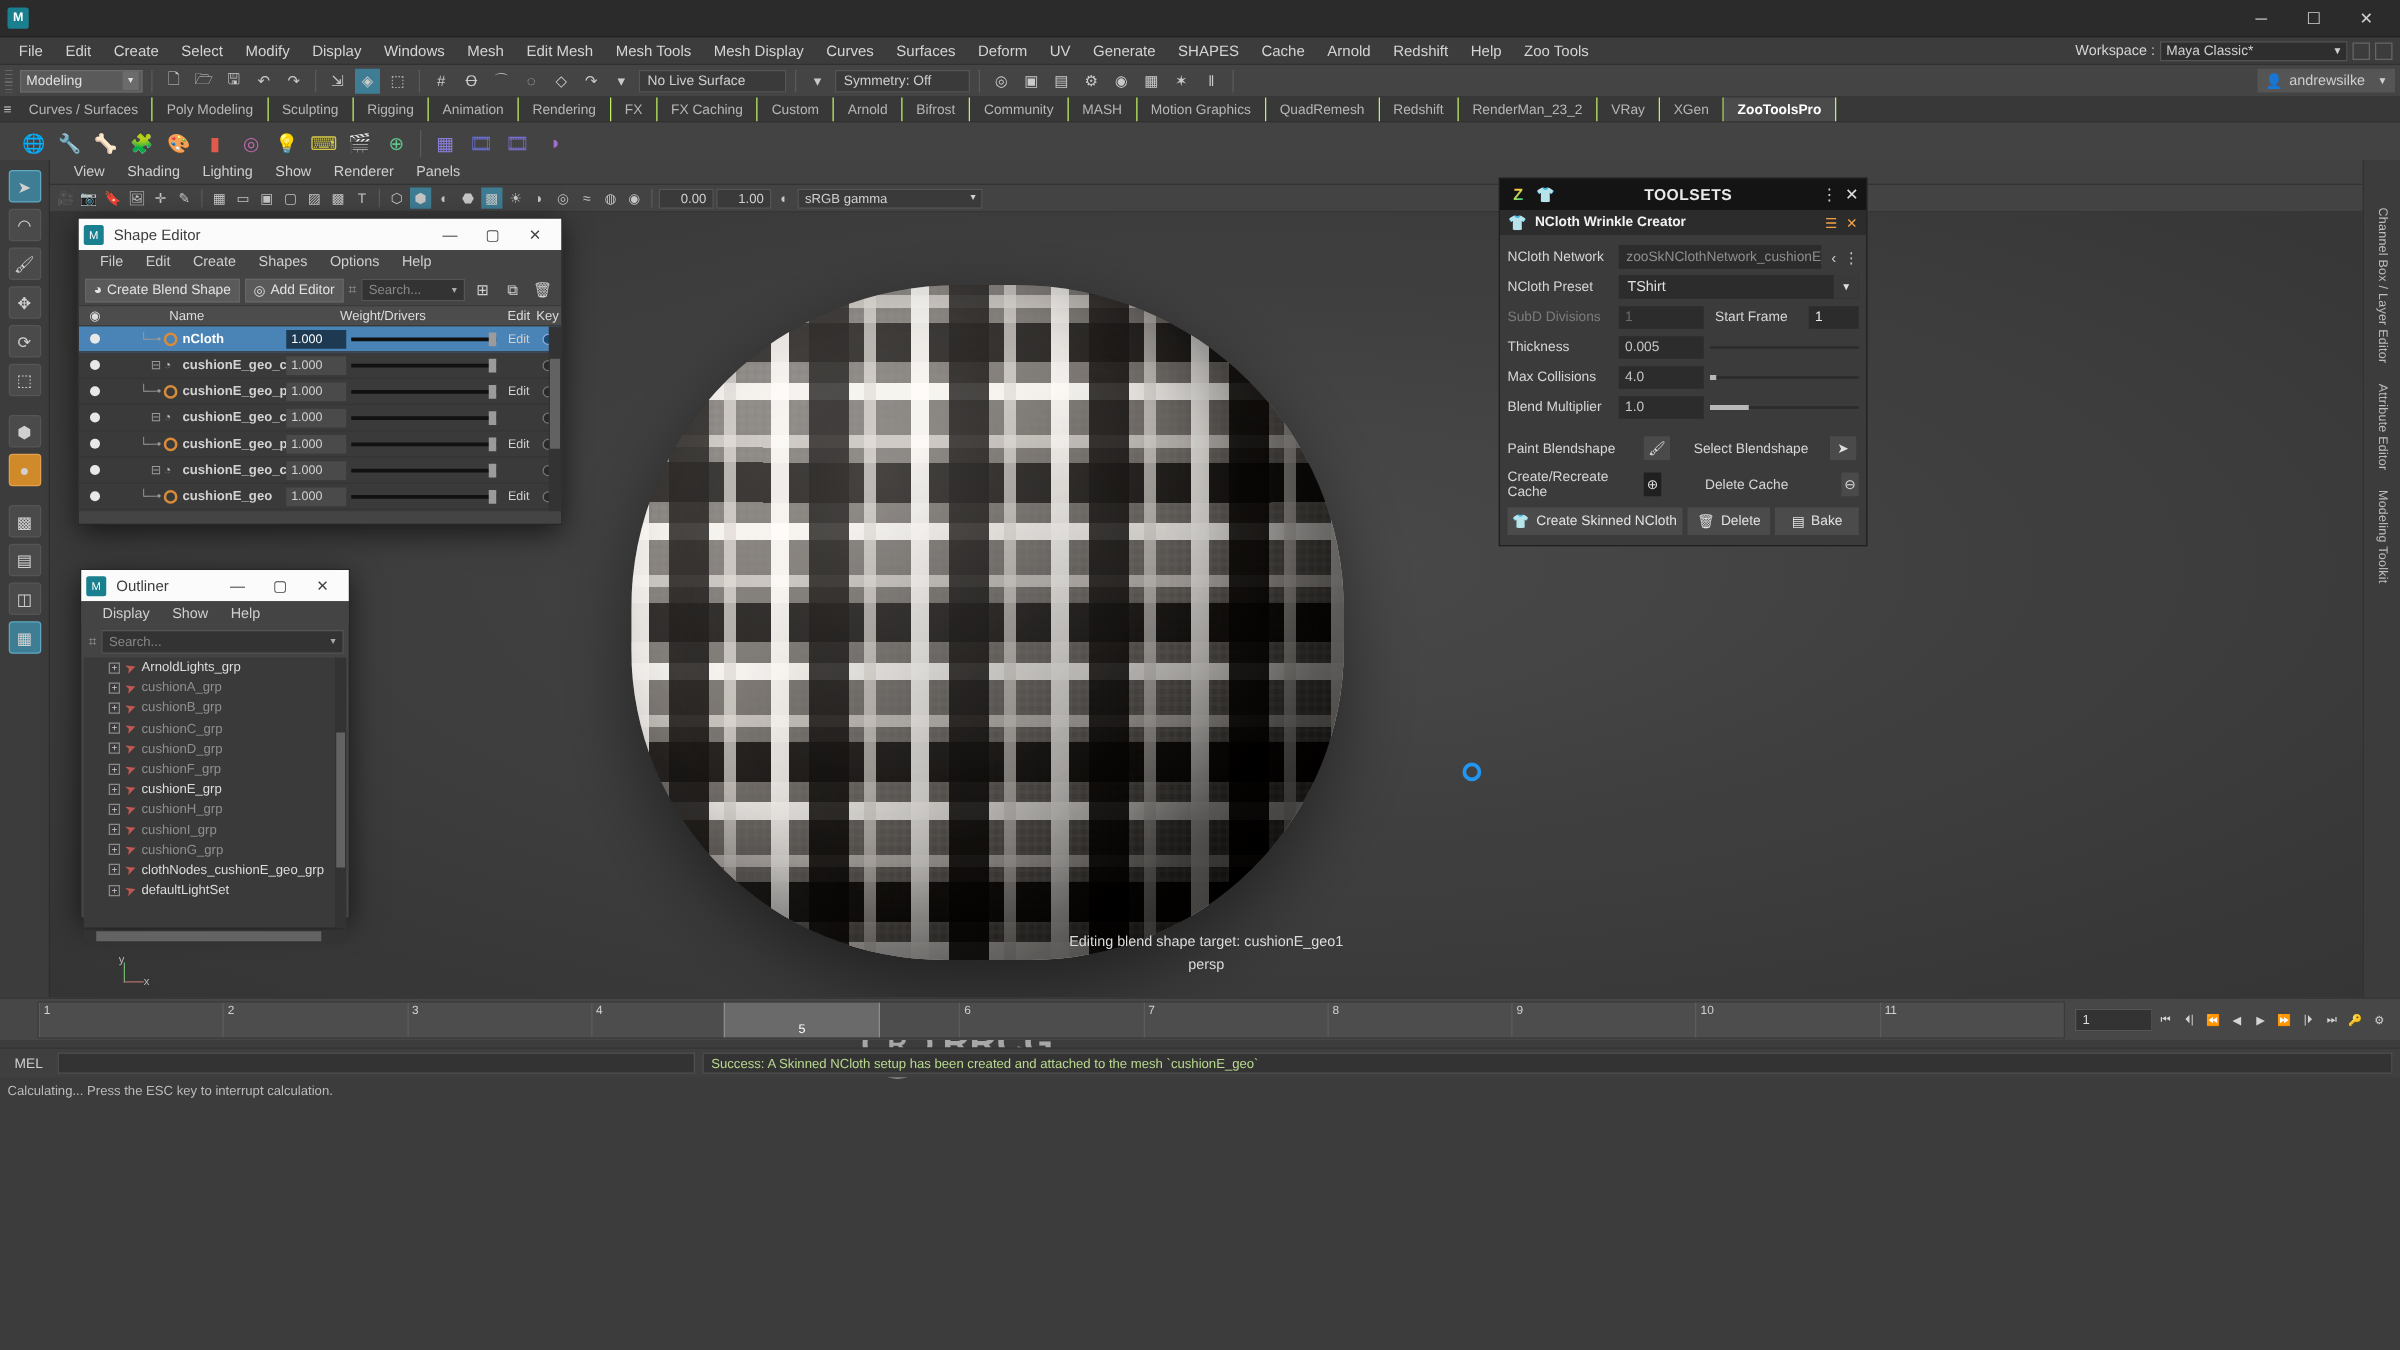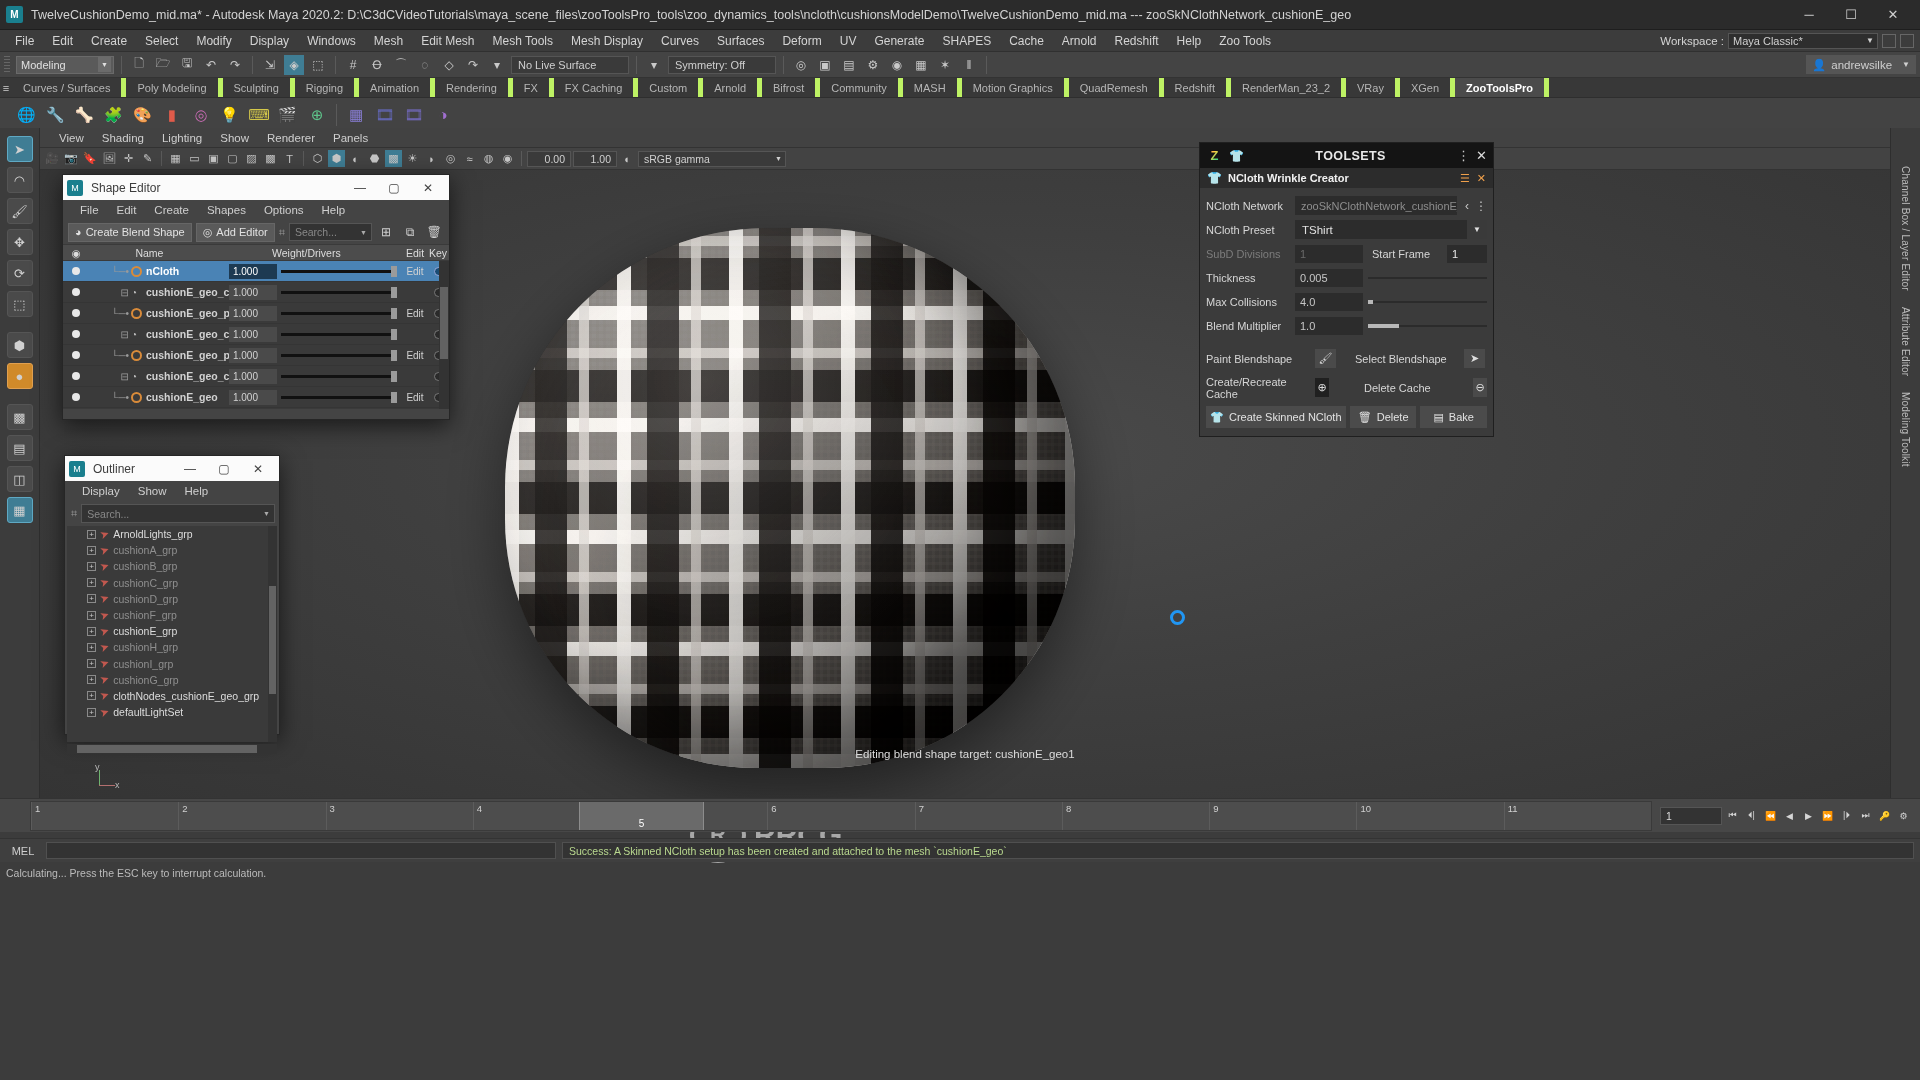--- a/index.html
+++ b/index.html
@@ -43,21 +43,21 @@
   .ticon.on { background:#3f7d94; }
   .field { height:18px; background:#3a3a3a; border:1px solid #555; font-size:11px; color:#cfcfcf;
     display:flex; align-items:center; padding:0 6px;}
   .user { margin-left:auto; display:flex; align-items:center; gap:5px; background:#555;
     height:19px; padding:0 6px; font-size:11.5px; position:relative; min-width:110px;}
 
   
   .shelftabs { height:20px; background:#383838; display:flex; align-items:stretch; font-size:11px;
     border-bottom:1px solid #2e2e2e;}
   .shelftabs .bargrip { width:12px; display:flex; align-items:center; justify-content:center;}
-  .stab { padding:0 11px; display:flex; align-items:center; color:#b6b6b6; border-right:5px solid #bef264;
+  .stab { padding:0 11px; display:flex; align-items:center; color:#b6b6b6; border-right:1px solid #bef264;
     white-space:nowrap;}
   .stab.active { background:#4b4b4b; color:#fff; font-weight:bold; }
   .shelfrow { height:34px; background:#434343; display:flex; align-items:center; gap:3px; padding-left:14px;
     border-bottom:1px solid #2c2c2c;}
   .shelf-ico { width:26px; height:26px; border-radius:4px; display:flex; align-items:center;
     justify-content:center; font-size:15px;}
 
   
   .main { position:absolute; left:0; top:128px; width:1920px; height:670px; display:flex; }
   .leftcol { width:40px; background:#3c3c3c; padding-top:8px; display:flex; flex-direction:column;
@@ -244,21 +244,20 @@
   .wm .circ { width:56px; height:56px; border-radius:50%; border:4px solid #fff;
     display:flex; align-items:center; justify-content:center; font-size:22px;}
 </style>
 </head>
 <body>
 
 <div class="app">
 
   <div class="titlebar">
     <div class="maya-logo">M</div>
-    <div class="title-text">TwelveCushionDemo_mid.ma* - Autodesk Maya 2020.2: D:\C3dCVideoTutorials\maya_scene_files\zooToolsPro_tools\zoo_dynamics_tools\ncloth\cushionsModelDemo\TwelveCushionDemo_mid.ma   ---   zooSkNClothNetwork_cushionE_geo</div>
     <div class="win-btns">
       <div class="win-btn">─</div>
       <div class="win-btn">☐</div>
       <div class="win-btn close">✕</div>
     </div>
   </div>
 
   <div class="menubar" id="menubar">
       <div class="mi">File</div>
       <div class="mi">Edit</div>
@@ -447,20 +446,21 @@
       <div class="viewport">
         <div class="cushion"></div>
         <div class="manip-dot"></div>
         <div class="axis">
           <div style="position:absolute;left:4px;bottom:4px;width:1px;height:16px;background:#6fb36f"></div>
           <div style="position:absolute;left:4px;bottom:4px;width:16px;height:1px;background:#b36f6f"></div>
           <span style="position:absolute;left:0;bottom:18px">y</span>
           <span style="position:absolute;left:20px;bottom:0">x</span>
         </div>
         <div class="vp-label" style="bottom:38px">Editing blend shape target: cushionE_geo1</div>
+        <div class="vp-label" style="bottom:20px">persp</div>
       </div>
     </div>
 
     <div class="rightcol" id="rightcol">
         <div class="vtab">Channel Box / Layer Editor</div>
         <div class="vtab">Attribute Editor</div>
         <div class="vtab">Modeling Toolkit</div>
       </div>
   </div>
 

